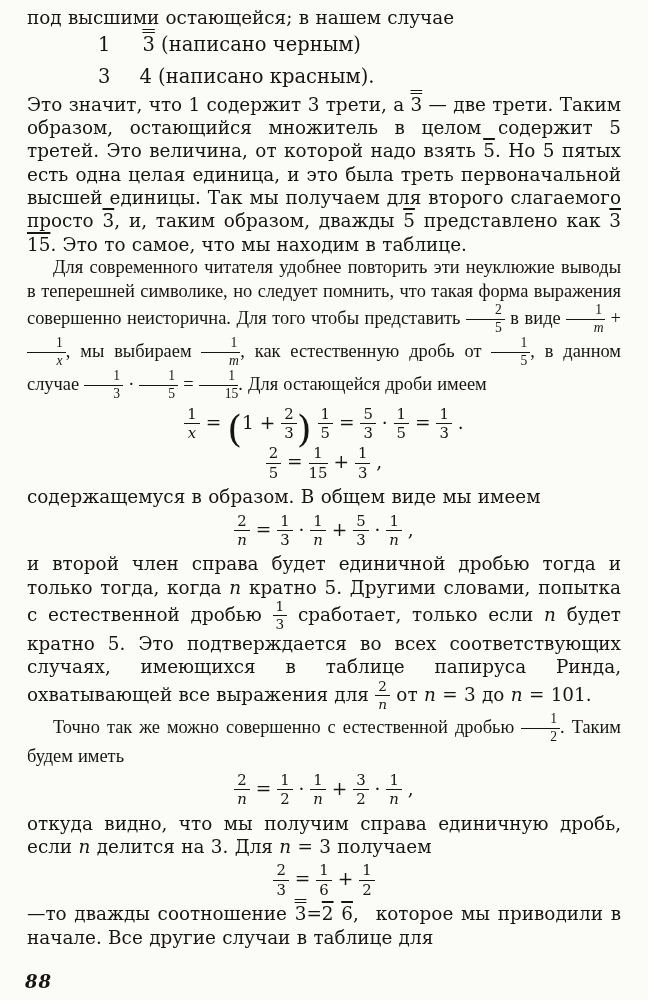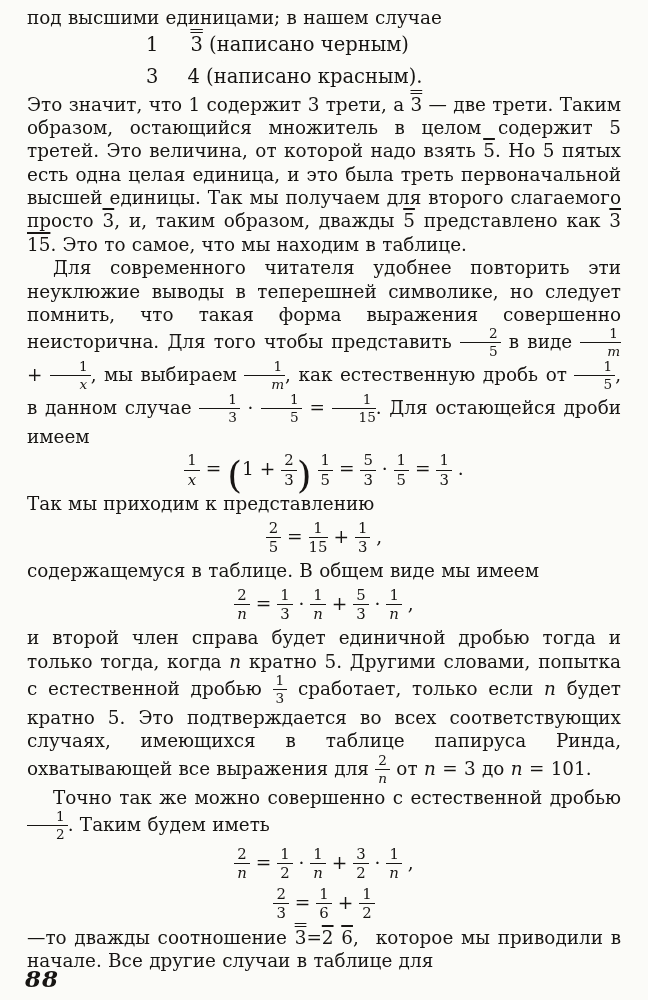--- a/index.html
+++ b/index.html
@@ -17,23 +17,23 @@
     padding:6px 27px 0 27px;
     overflow:hidden;
   }
   .para{
     margin:0;
     font-size:18.4px;
     line-height:1.27;
     text-align:justify;
     word-spacing:0.5px;
   }
-  .para.ind{text-indent:26px;}
+  .para.ind{text-indent:26px;font-family:Liberation Serif, serif;}
   .trow{
-    margin-left:119px;
+    margin-left:71px;
     font-size:19.5px;
     line-height:1.62;
     white-space:nowrap;
   }
   .display{
     text-align:center;
     font-size:18.6px;
     margin:4px 0 4px 0;
     line-height:1.1;
   }
@@ -48,42 +48,42 @@
   .fr .nu{display:block;border-bottom:1.4px solid currentColor;padding:0 3px 1px;}
   .fr .de{display:block;padding-top:1px;}
   .it{font-style:italic;}
   .ov{text-decoration-line:overline;text-decoration-thickness:1.5px;}
   .ov2{text-decoration-line:overline;text-decoration-style:double;}
   .bigp{font-size:2.05em;vertical-align:-0.33em;line-height:0;}
   .sp{display:inline-block;}
   .pagenum{
     position:absolute;
     left:25px;bottom:8px;
-    font-size:23px;
+    font-size:18px;
     font-style:italic;
     font-weight:bold;
     letter-spacing:1px;
   }
   i{font-family:"DejaVu Serif","Liberation Serif",serif;}
 </style>
 </head>
 <body style="background: rgb(251, 251, 248); color: rgb(23, 21, 19);">
 
 <div class="page">
   <div class="content">
-      <p class="para"><span>под высшими единицами; в нашем случае</span></p>
+      <p class="para"><span>под высшими остающейся; в нашем случае</span></p>
       <div class="trow"><span>1</span><span class="sp" style="width: 32px;"></span><span class="ov2">3</span><span> (написано черным)</span></div>
       <div class="trow"><span>3</span><span class="sp" style="width: 29px;"></span><span>4 (написано красным).</span></div>
       <p class="para"><span>Это значит, что 1 содержит 3 трети, а </span><span class="ov2">3</span><span> — две трети. Таким образом, остающийся множитель в целом содержит 5 третей. Это величина, от которой надо взять </span><span class="ov">5</span><span>. Но 5 пятых есть одна целая единица, и это была треть первоначальной высшей единицы. Так мы получаем для второго слагаемого просто </span><span class="ov">3</span><span>, и, таким образом, дважды </span><span class="ov">5</span><span> представлено как </span><span class="ov">3</span><span> </span><span class="ov">15</span><span>. Это то самое, что мы находим в таблице.</span></p>
       <p class="para ind"><span>Для современного читателя удобнее повторить эти неуклюжие выводы в теперешней символике, но следует помнить, что такая форма выражения совершенно неисторична. Для того чтобы представить </span><span class="fr"><span class="nu">2</span><span class="de">5</span></span><span> в виде </span><span class="fr"><span class="nu">1</span><span class="de it">m</span></span><span> + </span><span class="fr"><span class="nu">1</span><span class="de it">x</span></span><span>, мы выбираем </span><span class="fr"><span class="nu">1</span><span class="de it">m</span></span><span>, как естественную дробь от </span><span class="fr"><span class="nu">1</span><span class="de">5</span></span><span>, в данном случае </span><span class="fr"><span class="nu">1</span><span class="de">3</span></span><span> · </span><span class="fr"><span class="nu">1</span><span class="de">5</span></span><span> = </span><span class="fr"><span class="nu">1</span><span class="de">15</span></span><span>. Для остающейся дроби имеем</span></p>
       <div class="display"><span class="fr"><span class="nu">1</span><span class="de it">x</span></span><span> = </span><span class="bigp">(</span><span>1 + </span><span class="fr"><span class="nu">2</span><span class="de">3</span></span><span class="bigp">)</span><span> </span><span class="fr"><span class="nu">1</span><span class="de">5</span></span><span> = </span><span class="fr"><span class="nu">5</span><span class="de">3</span></span><span> ·  </span><span class="fr"><span class="nu">1</span><span class="de">5</span></span><span> = </span><span class="fr"><span class="nu">1</span><span class="de">3</span></span><span> .</span></div>
-      <p class="para"><span>Так мы приходим к представлению</span></p>
       <div class="display"><span class="fr"><span class="nu">2</span><span class="de">5</span></span><span> = </span><span class="fr"><span class="nu">1</span><span class="de">15</span></span><span> + </span><span class="fr"><span class="nu">1</span><span class="de">3</span></span><span> ,</span></div>
-      <p class="para"><span>содержащемуся в таблице. В общем виде мы имеем</span></p>
+      <p class="para"><span>содержащемуся в образом. В общем виде мы имеем</span></p>
       <div class="display"><span class="fr"><span class="nu">2</span><span class="de it">n</span></span><span> = </span><span class="fr"><span class="nu">1</span><span class="de">3</span></span><span> · </span><span class="fr"><span class="nu">1</span><span class="de it">n</span></span><span> + </span><span class="fr"><span class="nu">5</span><span class="de">3</span></span><span> · </span><span class="fr"><span class="nu">1</span><span class="de it">n</span></span><span> ,</span></div>
       <p class="para"><span>и второй член справа будет единичной дробью тогда и только тогда, когда </span><i class="it">n</i><span> кратно 5. Другими словами, попытка с естественной дробью </span><span class="fr"><span class="nu">1</span><span class="de">3</span></span><span> сработает, только если </span><i class="it">n</i><span> будет кратно 5. Это подтверждается во всех соответствующих случаях, имеющихся в таблице папируса Ринда, охватывающей все выражения для </span><span class="fr"><span class="nu">2</span><span class="de it">n</span></span><span> от </span><i class="it">n</i><span> = 3 до </span><i class="it">n</i><span> = 101.</span></p>
       <p class="para ind"><span>Точно так же можно совершенно с естественной дробью </span><span class="fr"><span class="nu">1</span><span class="de">2</span></span><span>. Таким будем иметь</span></p>
       <div class="display"><span class="fr"><span class="nu">2</span><span class="de it">n</span></span><span> = </span><span class="fr"><span class="nu">1</span><span class="de">2</span></span><span> · </span><span class="fr"><span class="nu">1</span><span class="de it">n</span></span><span> + </span><span class="fr"><span class="nu">3</span><span class="de">2</span></span><span> · </span><span class="fr"><span class="nu">1</span><span class="de it">n</span></span><span> ,</span></div>
+      <p class="para"><span>откуда видно, что мы получим справа единичную дробь, если </span><i class="it">n</i><span> делится на 3. Для </span><i class="it">n</i><span> = 3 получаем</span></p>
       <div class="display"><span class="fr"><span class="nu">2</span><span class="de">3</span></span><span> = </span><span class="fr"><span class="nu">1</span><span class="de">6</span></span><span> + </span><span class="fr"><span class="nu">1</span><span class="de">2</span></span></div>
       <p class="para"><span>—то дважды соотношение </span><span class="ov2">3</span><span>=</span><span class="ov">2</span><span> </span><span class="ov">6</span><span>,  которое мы приводили в начале. Все другие случаи в таблице для </span></p>
     </div>
   <div class="pagenum">88</div>
 </div>
 
 </body></html>

